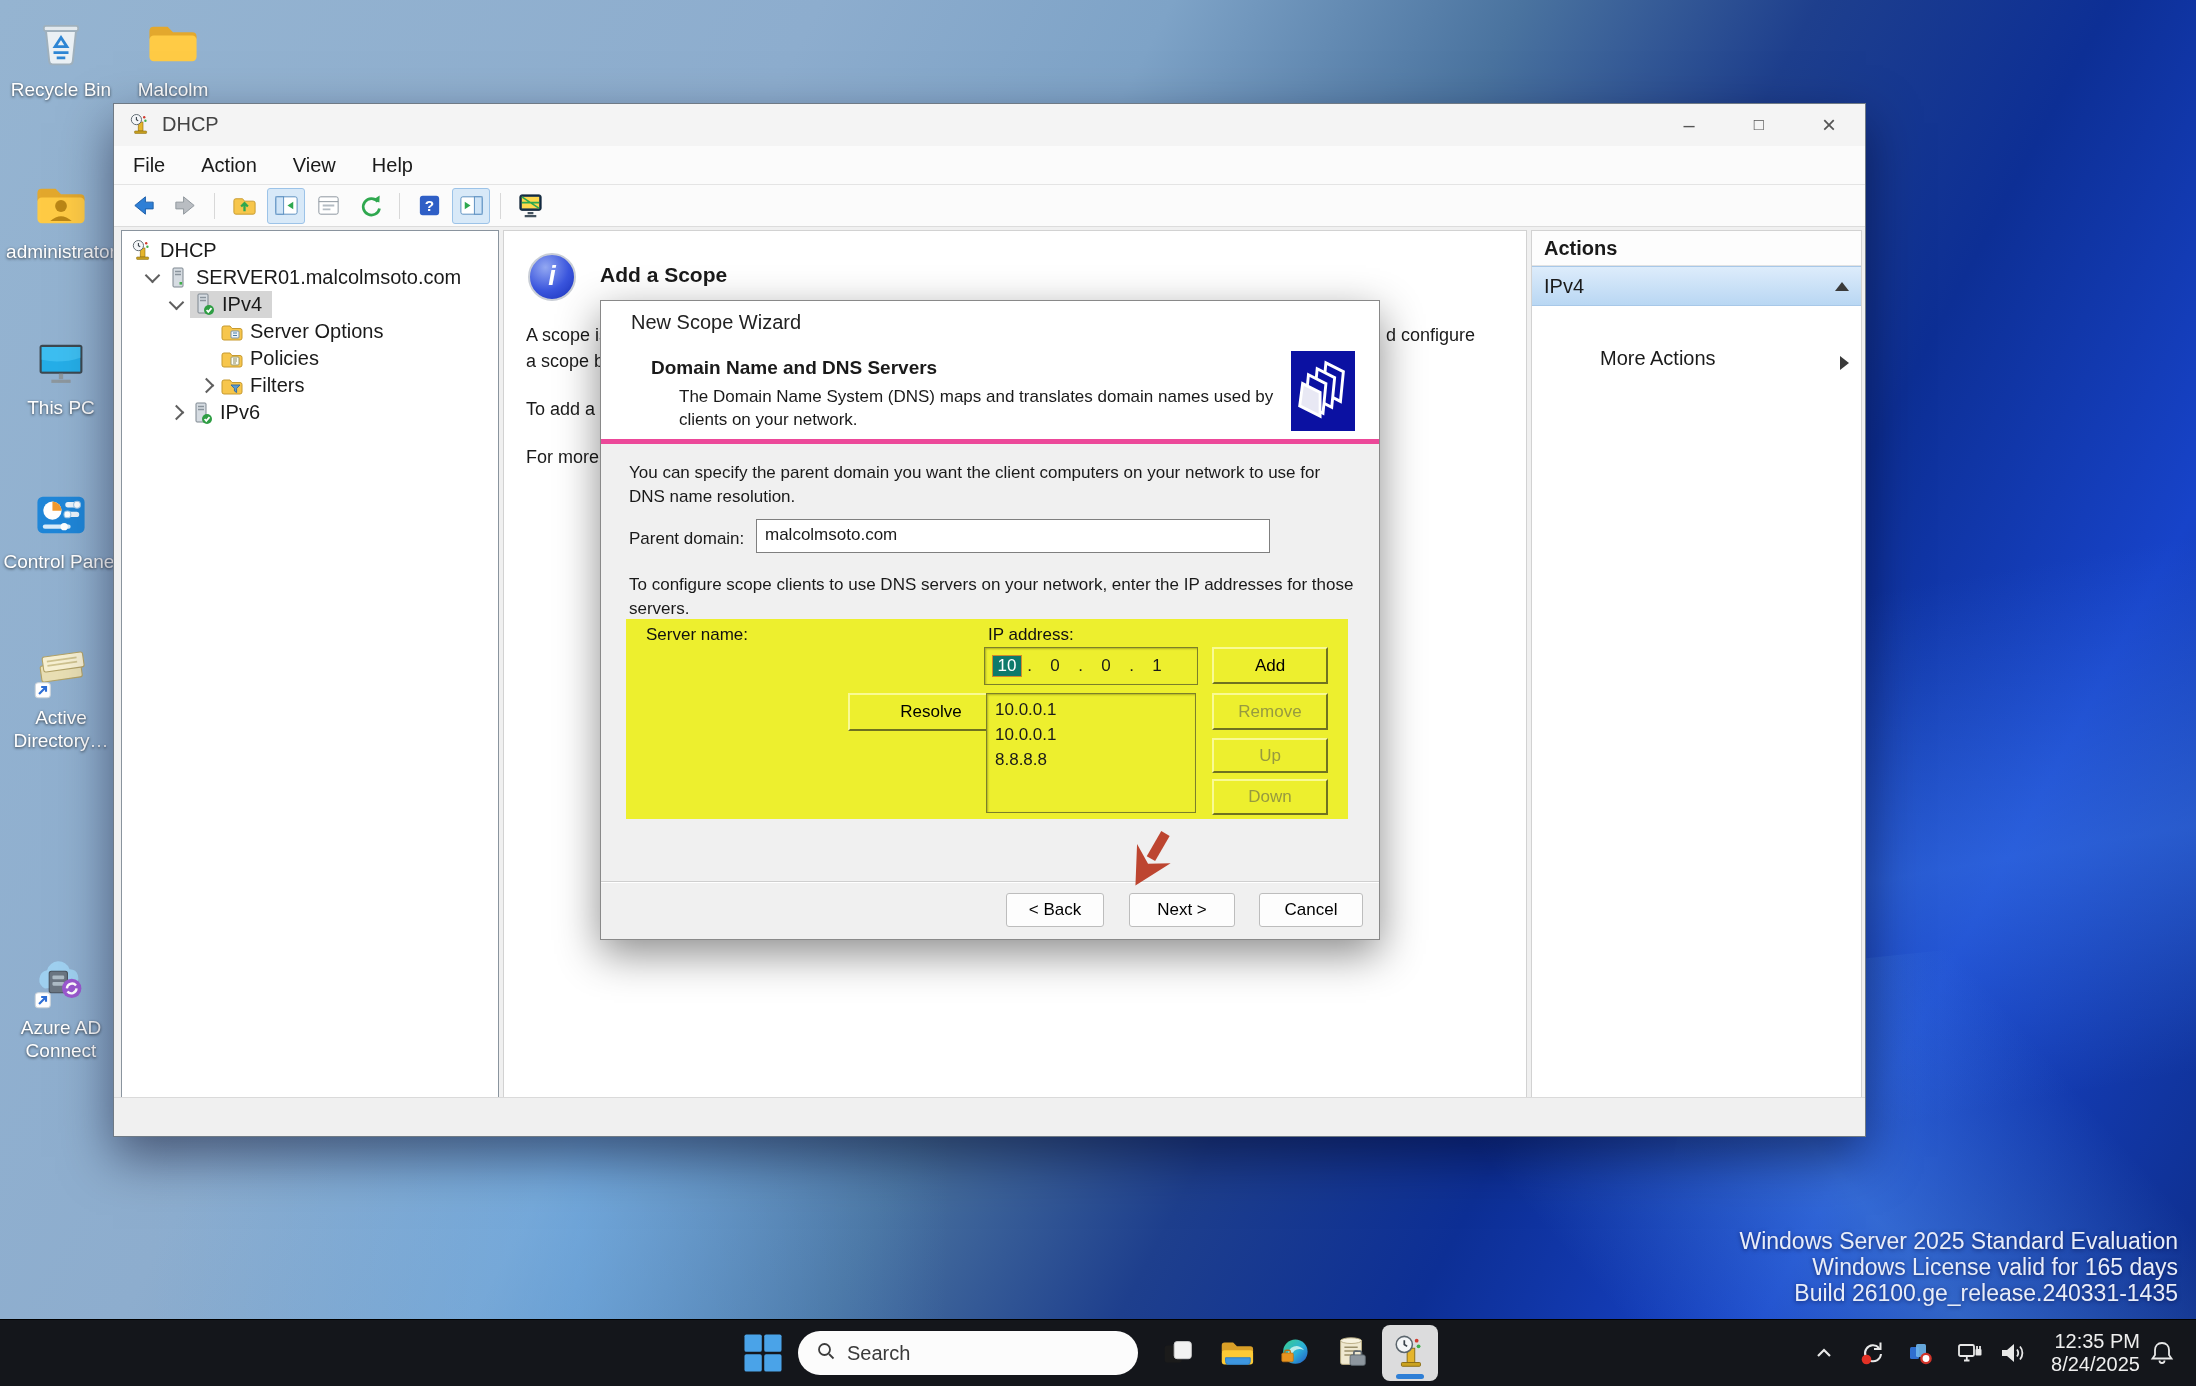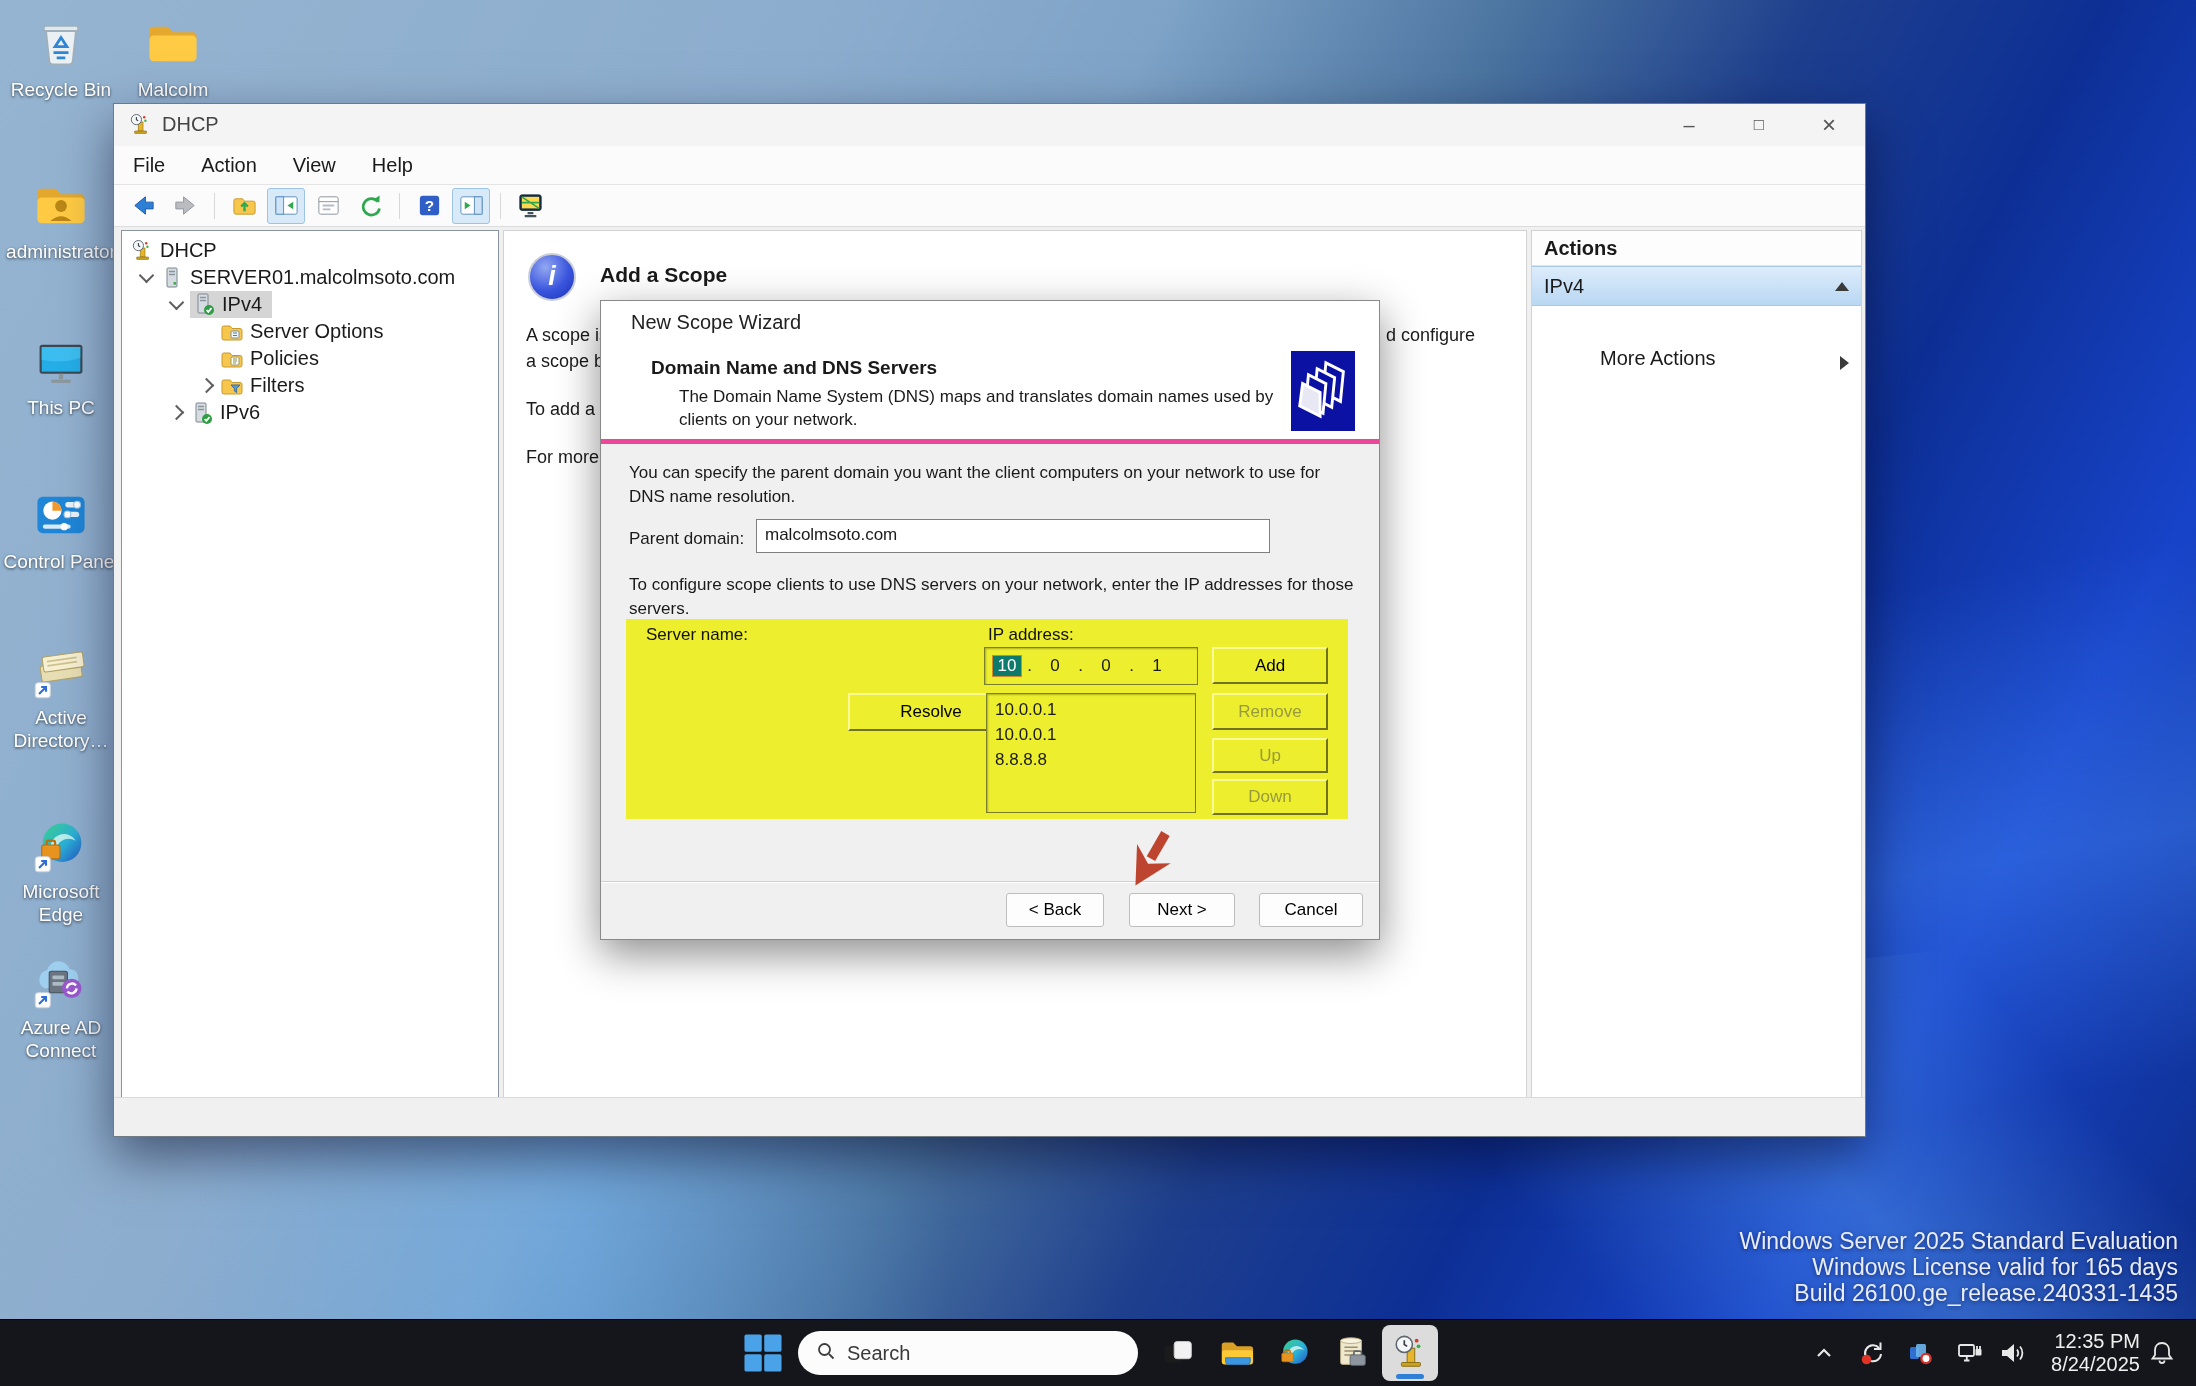--- a/index.html
+++ b/index.html
@@ -156,38 +156,20 @@
         <rect x="9" y="20" width="38" height="15" rx="2" fill="#e9dfb4" stroke="#b2a267"></rect>
         <rect x="12" y="12" width="38" height="14" rx="2" fill="#f7f0d2" stroke="#b2a267"></rect>
         <path d="M16 16.5 h28 M16 20.5 h28" stroke="#cfc390" stroke-width="1.6"></path>
       </g>
       <rect x="4" y="38" width="14" height="14" rx="3" fill="#fff" stroke="#cfd6dc"></rect>
       <path d="M7.5 48.5 L14 42 M9.5 42 h4.5 v4.5" stroke="#2f6fd6" stroke-width="2" fill="none"></path>
     </svg></span>
     <span>Active Directory…</span>
   </div>
 
-  <div class="dicon" style="left:2px;top:816px;">
-    <span><svg viewBox="0 0 56 56">
-      <defs>
-            <linearGradient id="eg1" x1="0" y1="0" x2="1" y2="1">
-        <stop offset="0" stop-color="#3bd08c"></stop>
-              <stop offset=".55" stop-color="#2bb0d8"></stop>
-              <stop offset="1" stop-color="#2456c4"></stop>
-      </linearGradient>
-          </defs>
-      <circle cx="29" cy="25" r="18" fill="url(#eg1)"></circle>
-      <path d="M18 31 a13 13 0 0 1 24-8 q-6-3-11-1 a11 11 0 0 0-7 13 q-4-1-6-4 Z" fill="#eafff5" opacity=".75"></path>
-      <rect x="10" y="27" width="17" height="13" rx="2" fill="#e8941f" stroke="#b96f12"></rect>
-      <path d="M14.5 27 v-2 q0-2 2-2 h4 q2 0 2 2 v2" fill="none" stroke="#b96f12" stroke-width="2"></path>
-      <rect x="4" y="38" width="14" height="14" rx="3" fill="#fff" stroke="#cfd6dc"></rect>
-      <path d="M7.5 48.5 L14 42 M9.5 42 h4.5 v4.5" stroke="#2f6fd6" stroke-width="2" fill="none"></path>
-    </svg></span>
-    <span>Microsoft Edge</span>
-  </div>
 
   <div class="dicon" style="left:2px;top:952px;">
     <span><svg viewBox="0 0 56 56">
       <path d="M13 34 a9 9 0 0 1 2-17 a11 11 0 0 1 21-1 a8 8 0 0 1 4 15 Z" fill="#9fd0f0"></path>
       <rect x="17" y="18" width="17" height="20" rx="2" fill="#6b7682" stroke="#49525c"></rect>
       <rect x="20" y="22" width="11" height="3.4" rx="1" fill="#aebcc6"></rect>
       <rect x="20" y="28" width="11" height="3.4" rx="1" fill="#aebcc6"></rect>
       <circle cx="38" cy="34" r="9" fill="#9b59d0"></circle>
       <path d="M33.5 34 a4.8 4.8 0 0 1 8.5-2.8 M42.5 34 a4.8 4.8 0 0 1-8.5 2.8" stroke="#fff" stroke-width="2.2" fill="none"></path>
       <rect x="4" y="38" width="14" height="14" rx="3" fill="#fff" stroke="#cfd6dc"></rect>
@@ -295,21 +277,21 @@
         <span class="ticon"><svg viewBox="0 0 40 40">
           <rect x="17" y="15" width="8" height="15" fill="#e5b52c" stroke="#8a6d14"></rect>
           <rect x="11" y="30" width="20" height="4" rx="1" fill="#caa21f" stroke="#8a6d14"></rect>
           <circle cx="14" cy="11" r="8.5" fill="#f4f6f8" stroke="#5c666e" stroke-width="1.6"></circle>
           <path d="M14 6.5 v4.5 l3 2" stroke="#39424a" stroke-width="1.8" fill="none"></path>
           <circle cx="27" cy="7" r="2" fill="#d23b2e"></circle>
               <circle cx="29" cy="13" r="2" fill="#3fae4a"></circle>
             </svg></span>
         <span>DHCP</span>
       </div>
-      <div class="trow" style="top:33px;padding-left:10px;">
+      <div class="trow" style="top:33px;padding-left:16px;">
         <span class="chevslot">
             <span class="chev down"></span>
           </span>
         <span class="ticon"><svg viewBox="0 0 24 24">
           <rect x="7" y="2" width="10" height="19" rx="1" fill="#d6dce2" stroke="#7c868f"></rect>
           <path d="M9 5.5 h6 M9 8.5 h6" stroke="#8a949d" stroke-width="1.4"></path>
           <rect x="13.5" y="16" width="2.6" height="2.6" fill="#3fae4a"></rect>
             </svg></span>
         <span>SERVER01.malcolmsoto.com</span>
       </div>

